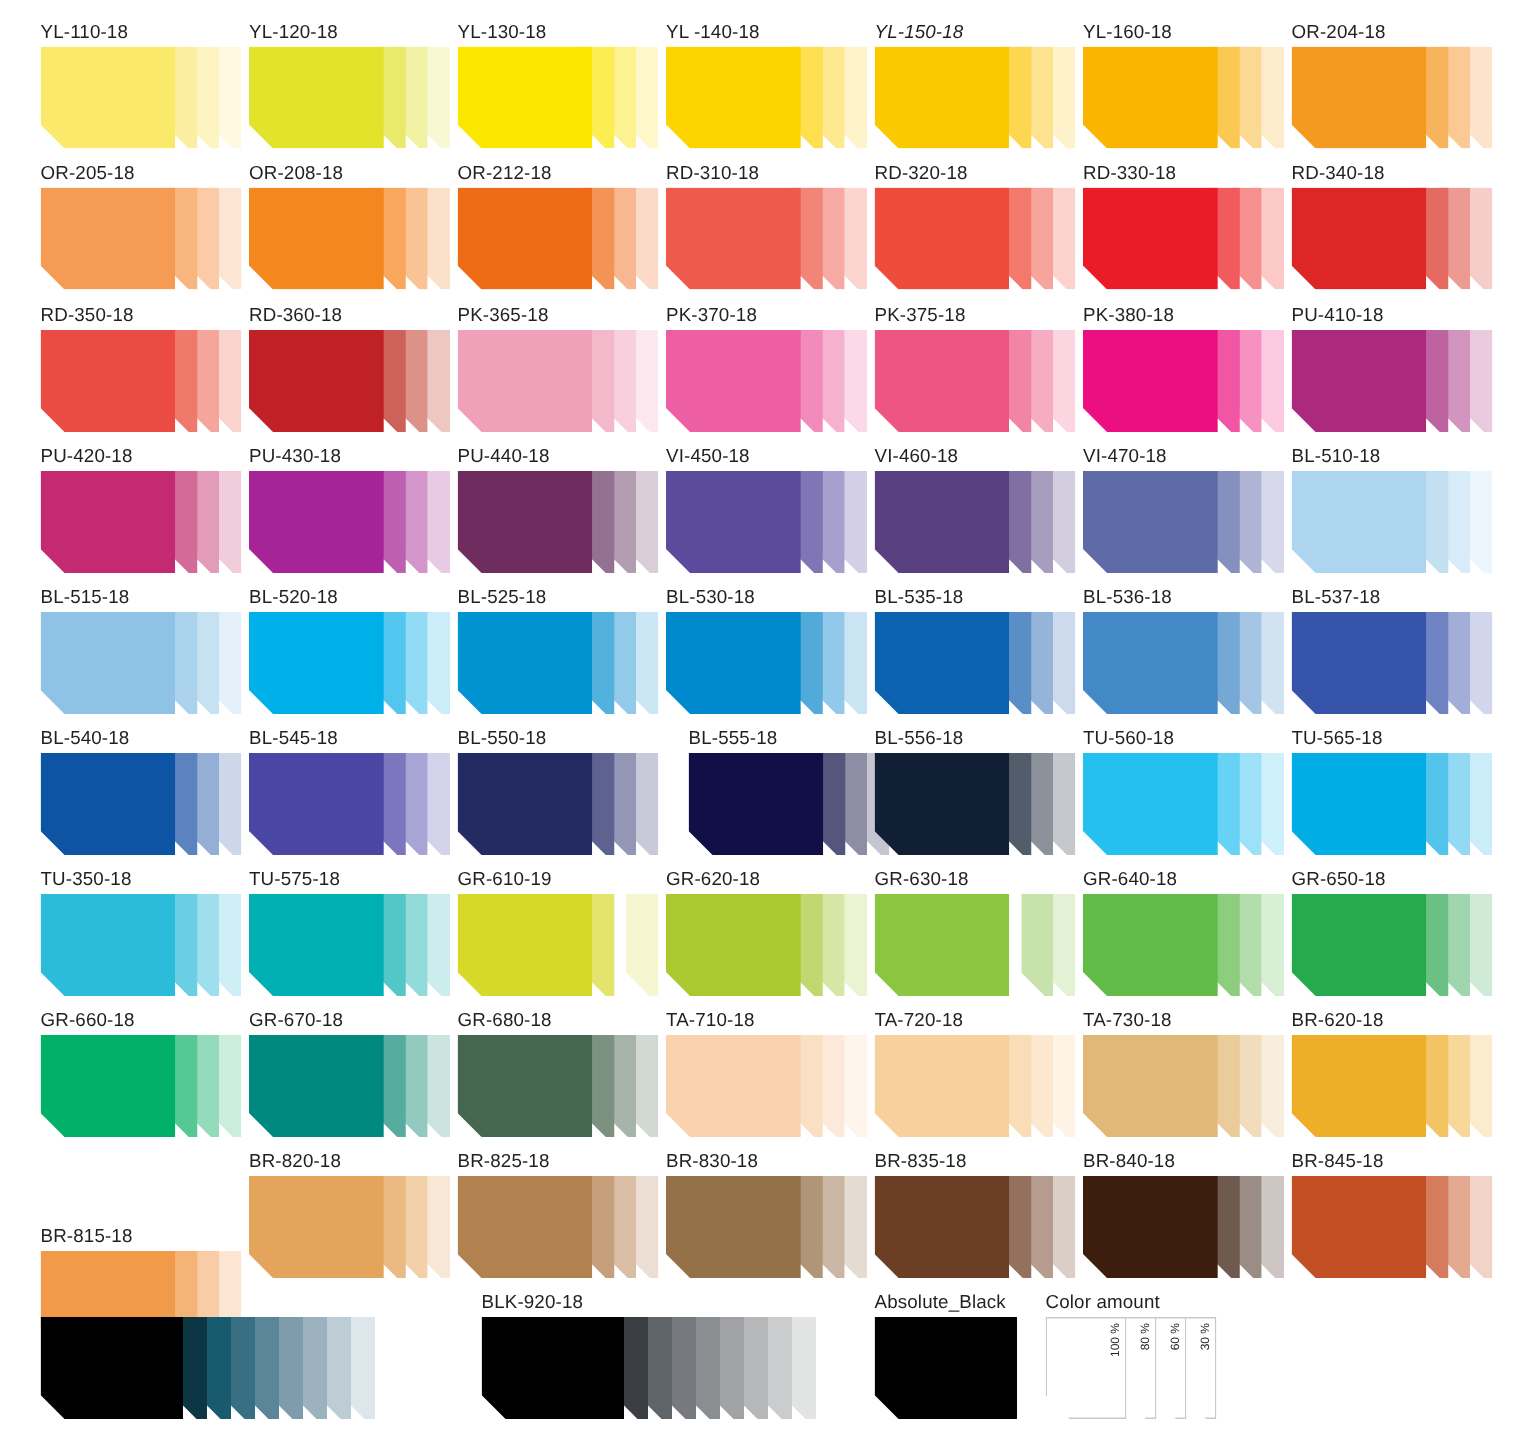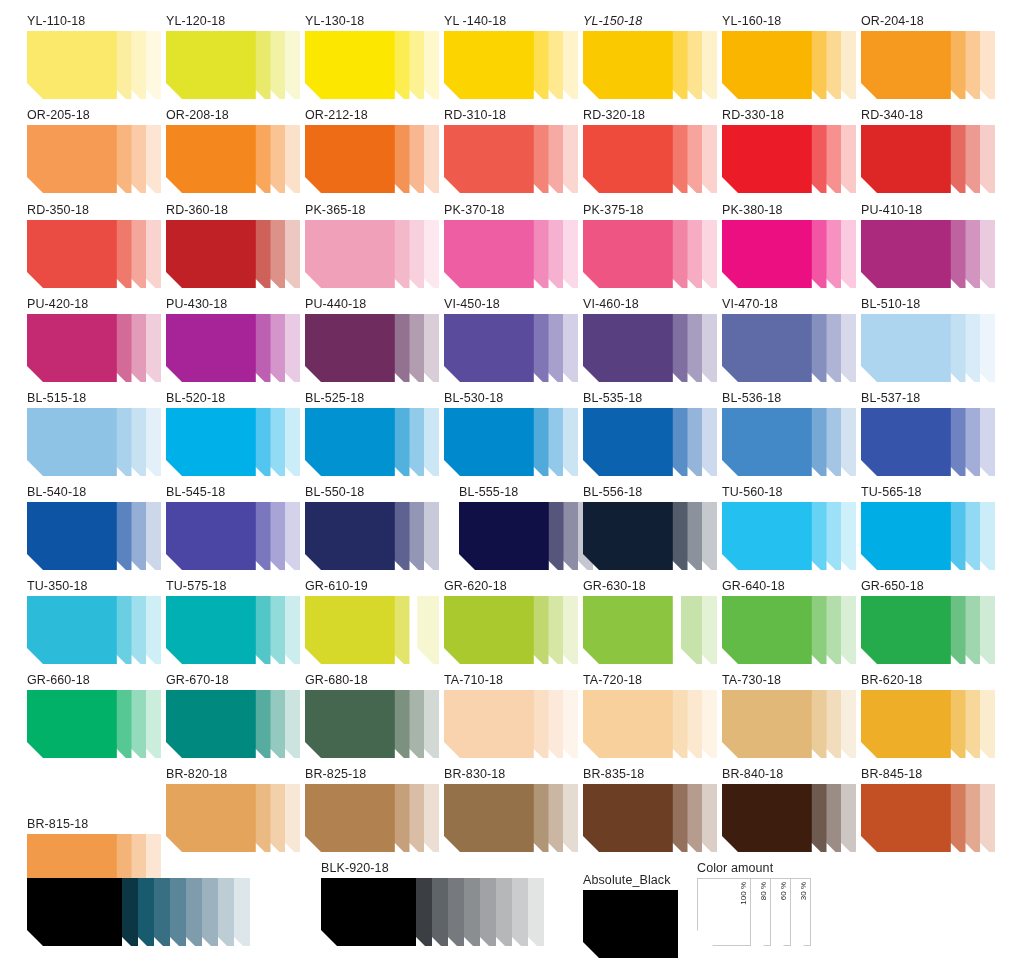--- a/index.html
+++ b/index.html
@@ -680,21 +680,21 @@
           <div class="chip tint" style="background: rgb(59, 62, 67); z-index: 49;"></div>
           <div class="chip tint" style="background: rgb(95, 100, 104); z-index: 48;"></div>
           <div class="chip tint" style="background: rgb(118, 121, 125); z-index: 47;"></div>
           <div class="chip tint" style="background: rgb(139, 142, 145); z-index: 46;"></div>
           <div class="chip tint" style="background: rgb(160, 162, 165); z-index: 45;"></div>
           <div class="chip tint" style="background: rgb(181, 183, 185); z-index: 44;"></div>
           <div class="chip tint" style="background: rgb(203, 204, 205); z-index: 43;"></div>
           <div class="chip tint" style="background: rgb(226, 227, 227); z-index: 42;"></div>
         </div>
       </div>
-      <div class="abs-group" style="left: 583px; top: 861px; margin-top: 12px;">
+      <div class="abs-group" style="left: 583px; top: 861px;">
         <div class="sw-label">Absolute_Black</div>
         <div class="abs-chip"></div>
       </div>
       <div class="amount-group" style="left: 697px; top: 861px;">
         <div class="sw-label">Color amount</div>
         <div class="amount-chips">
           <div class="amount-chip a100" style="z-index: 20;">
             <span class="pct">100 %</span>
           </div>
           <div class="amount-chip a80" style="z-index: 19;">

